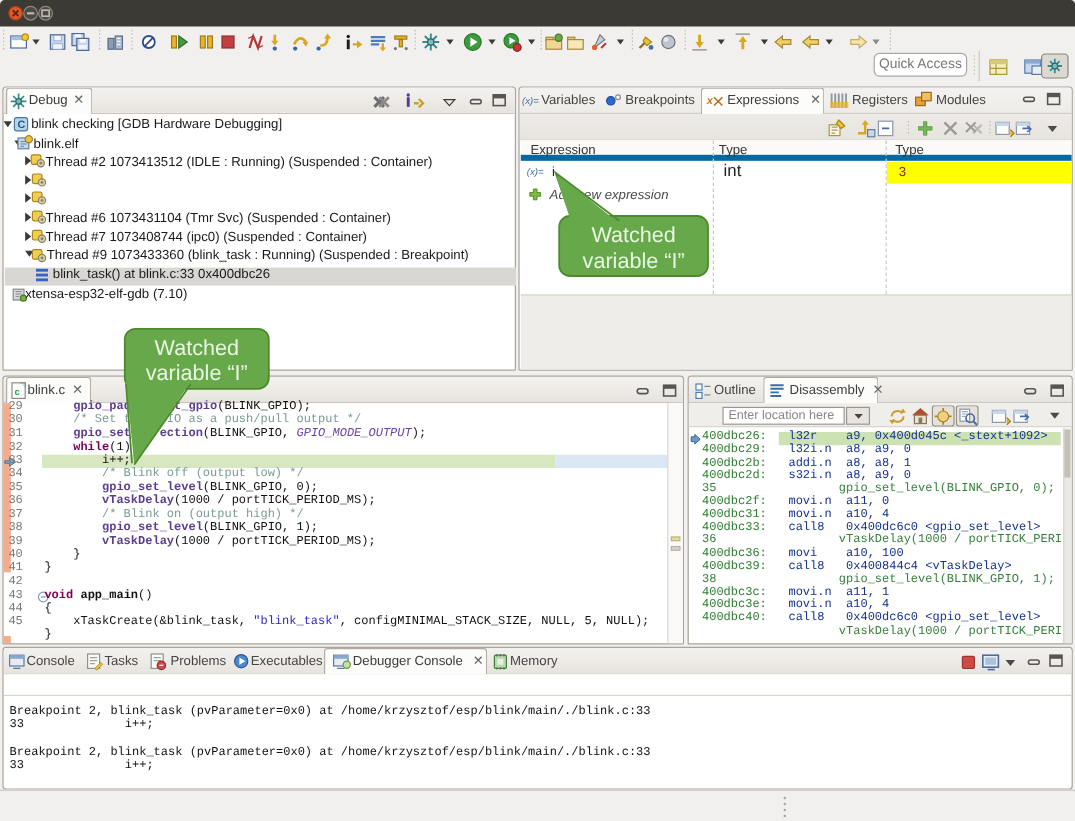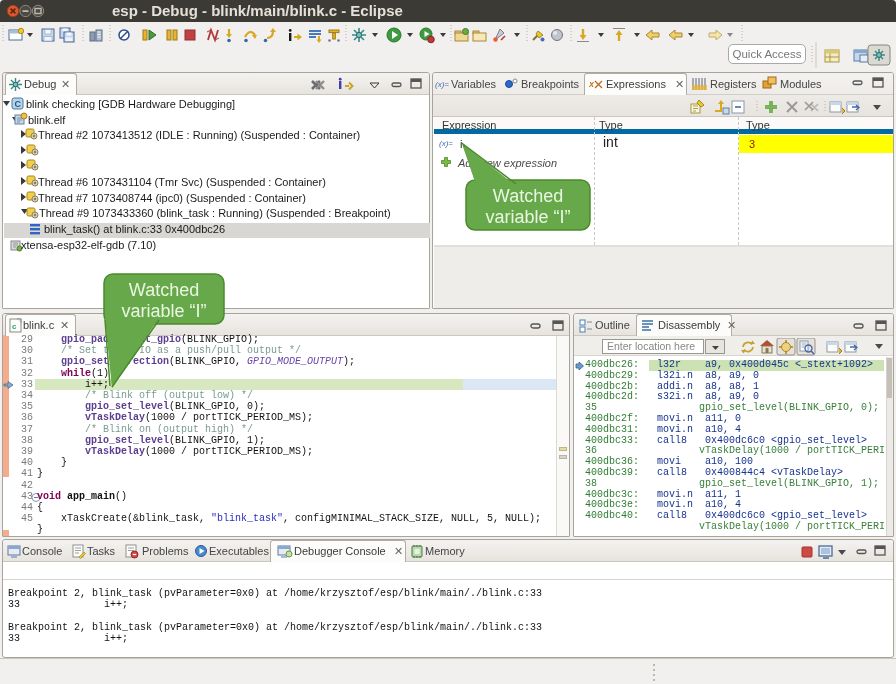--- a/index.html
+++ b/index.html
@@ -24,21 +24,20 @@
 
 <div class="ab" style="left:0;top:0;width:896px;height:22px;background:#3B3A35;border-radius:4px 4px 0 0">
   <svg class="ab" style="left:0;top:0" width="60" height="22">
     <circle cx="13" cy="11" r="5.7" fill="#E0592C" stroke="#A33D1C"></circle>
     <path d="M10.6 8.6 L15.4 13.4 M15.4 8.6 L10.6 13.4" stroke="#5E2410" stroke-width="1.6"></path>
     <circle cx="25.5" cy="11" r="5.7" fill="#4D4A43" stroke="#8D897F"></circle>
     <rect x="22.5" y="10.2" width="6" height="1.8" fill="#BDB9AF"></rect>
     <circle cx="38" cy="11" r="5.7" fill="#4D4A43" stroke="#8D897F"></circle>
     <rect x="35" y="8.5" width="6" height="5" fill="none" stroke="#BDB9AF" stroke-width="1.4"></rect>
   </svg>
-  <div class="ab" style="left:112px;top:0;line-height:22px;font-size:15px;font-weight:bold;color:#E4E0D8">esp - Debug - blink/main/blink.c - Eclipse</div>
 </div>
 
 <svg class="ab" style="left:0;top:22px" width="896" height="24" id="maintb">
 <g stroke="#B6B2AA" stroke-dasharray="1,2">
       <path d="M3 3 V21"></path>
       <path d="M83 3 V21"></path>
       <path d="M110 3 V21"></path>
       <path d="M346 3 V21"></path>
       <path d="M451 3 V21"></path>
       <path d="M527 3 V21"></path>
@@ -407,21 +406,21 @@
       <rect x="23" y="1" width="10" height="9" fill="none" stroke="#555" stroke-width="1.3"></rect>
       <rect x="23" y="1" width="10" height="3" fill="#555"></rect>
     </svg>
   <div class="ab" style="left:0;top:22px;width:6px;height:141px;background:#F3AC8C"></div>
   <div class="ab" style="left:0;top:216px;width:6px;height:6px;background:#F3AC8C"></div>
   <div class="ab" style="left:32px;top:65px;width:428px;height:11px;background:#D7E7BF"></div>
   <div class="ab" style="left:460px;top:65px;width:94px;height:11px;background:#DCE7F6"></div>
   <svg class="ab" style="left:0;top:66px" width="11" height="10">
       <path d="M1 4 H5 V1.5 L10 5 L5 8.5 V6 H1 z" fill="#8AAACC" stroke="#4A6A94" stroke-width="0.8"></path>
     </svg>
-  <pre class="mono ab" style="left:4px;top:20px;width:26px;text-align:right;color:#7A7A7A">29
+  <pre class="mono ab" style="left:4px;top:20px;width:26px;color:#7A7A7A">29
 30
 31
 32
 33
 34
 35
 36
 37
 38
 39

